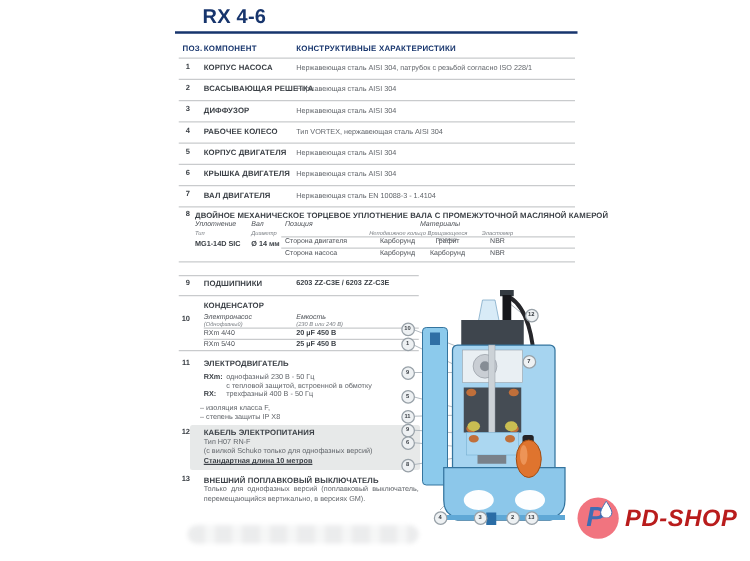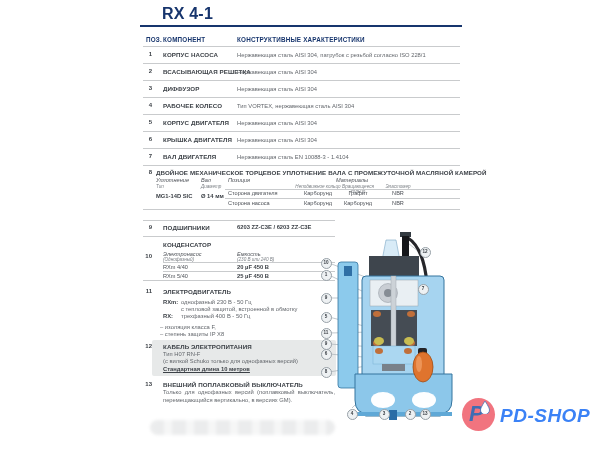--- a/index.html
+++ b/index.html
@@ -31,29 +31,29 @@
   
   .callout{width:11px;height:11px;border-radius:50%;background:#eef1f3;border:1px solid #98a1a8;
            box-sizing:border-box;font-size:4.6px;font-weight:bold;color:#3c4147;
            display:flex;align-items:center;justify-content:center;line-height:1;}
   
   .wm{left:150px;top:420px;width:185px;height:15px;opacity:.16;filter:blur(1.5px);
       background:repeating-linear-gradient(90deg,#8a8f94 0 14px,#c9ccce 14px 22px);border-radius:8px;}
   
   .logo-circle{left:462px;top:398px;width:33px;height:33px;border-radius:50%;background:#f1747f;}
   .logo-p{left:7px;top:3px;font-size:22px;font-weight:bold;font-style:italic;color:#3f6db3;}
-  .logo-text{left:500px;top:405px;font-size:19px;font-weight:800;font-style:italic;color:#3b82f6;
+  .logo-text{left:500px;top:405px;font-size:19px;font-weight:800;font-style:italic;color:#b91c1c;
              letter-spacing:.5px;text-shadow:0 0 1px #fff;}
 </style>
 </head>
 <body>
 
 <div class="page">
 
-  <div class="abs model">RX 4-1</div>
+  <div class="abs model">RX 4-6</div>
   <div class="abs rule"></div>
 
   <div class="abs colhead" style="left:146px;top:36px;">ПОЗ.</div>
   <div class="abs colhead" style="left:163px;top:36px;">КОМПОНЕНТ</div>
   <div class="abs colhead" style="left:237px;top:36px;">КОНСТРУКТИВНЫЕ ХАРАКТЕРИСТИКИ</div>
 
   <div class="abs hline" style="left:143px;top:46px;width:317px;"></div>
   <div class="abs hline" style="left:143px;top:63px;width:317px;"></div>
   <div class="abs hline" style="left:143px;top:80px;width:317px;"></div>
   <div class="abs hline" style="left:143px;top:97px;width:317px;"></div>

